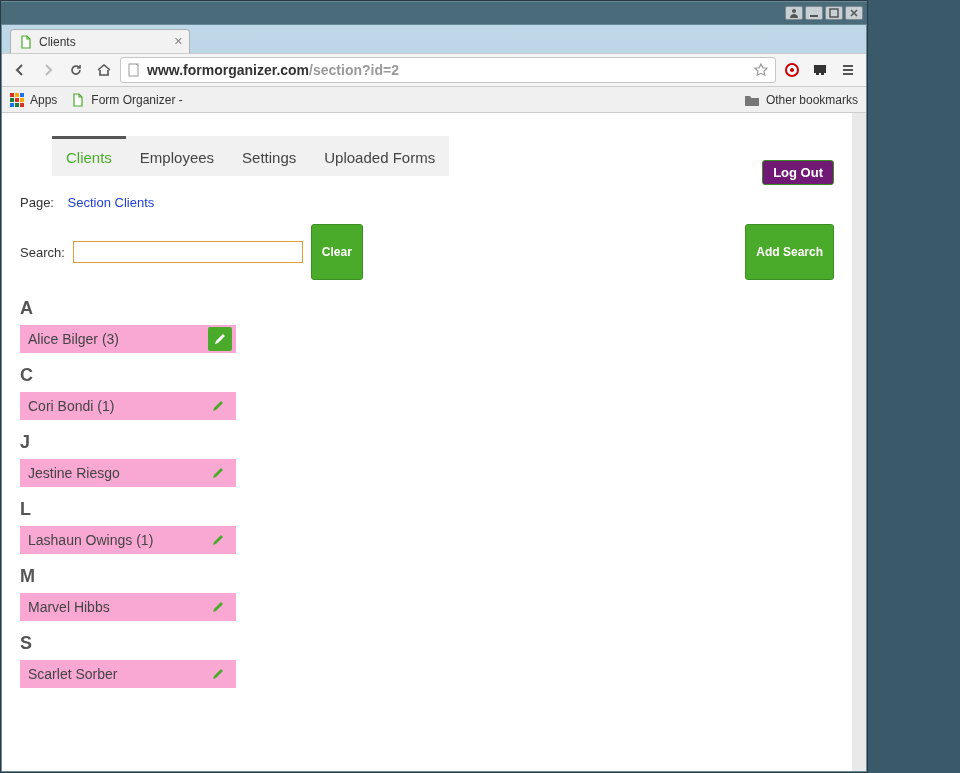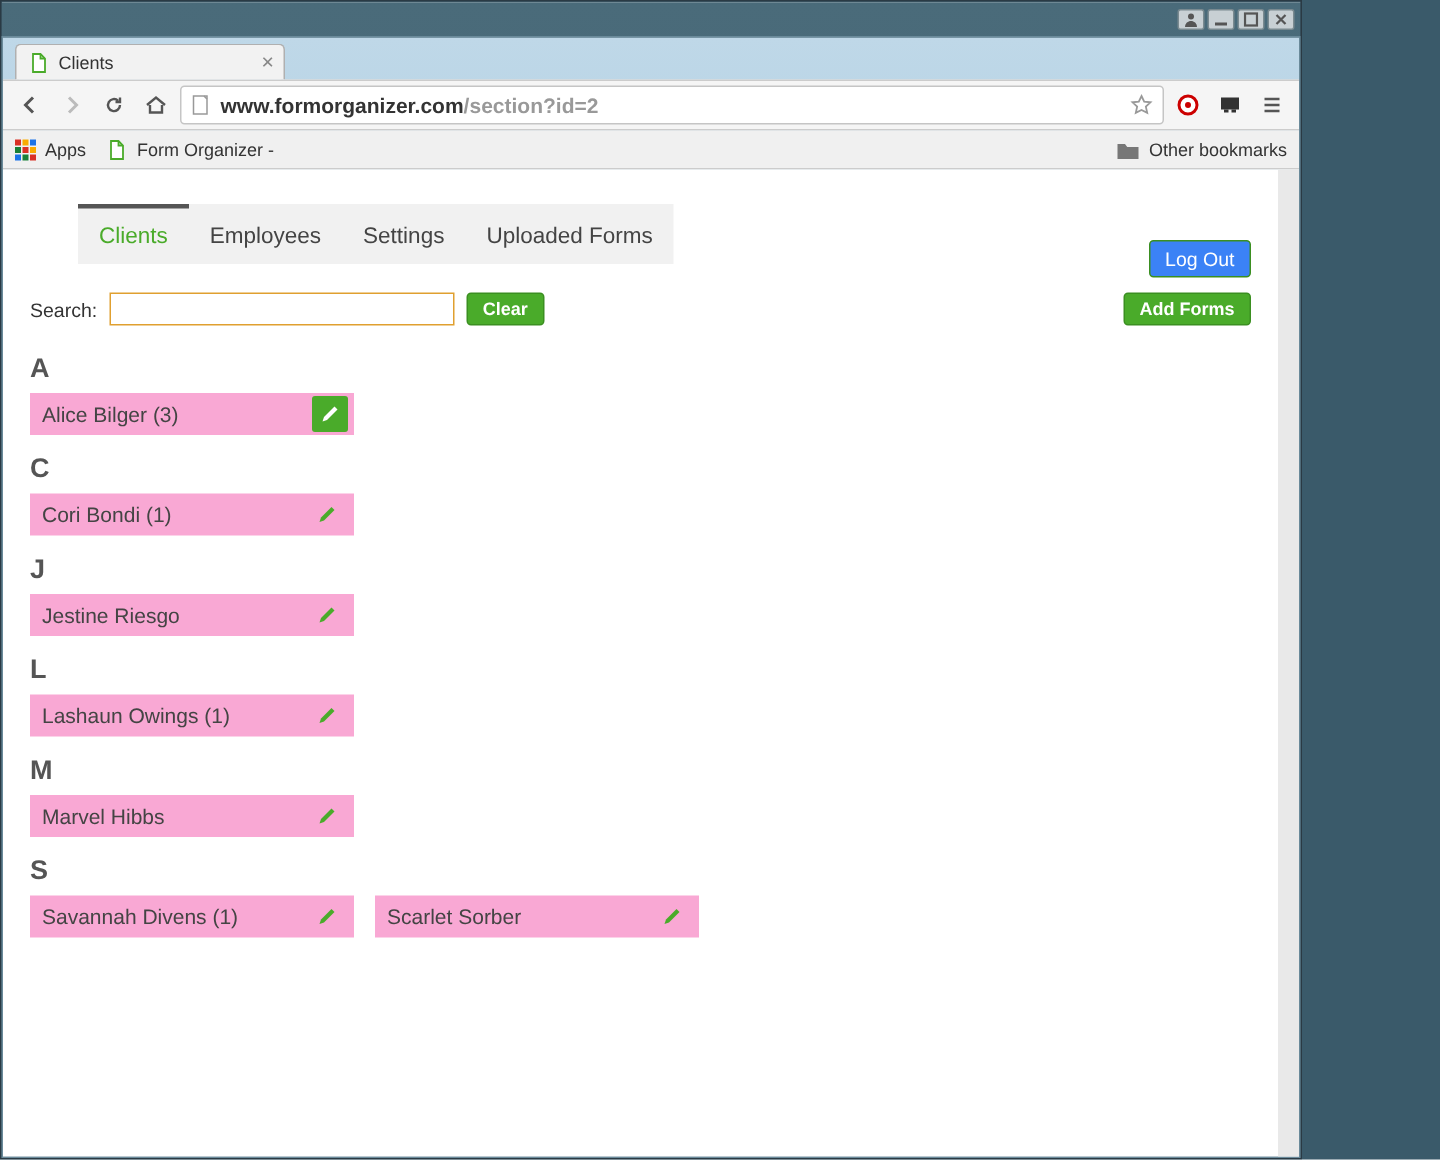--- a/index.html
+++ b/index.html
@@ -113,30 +113,30 @@
   .logo .rest { color:#666; font-weight:normal;}
   .navtabs { display:flex; margin-left:32px;}
   .navtab {
     padding:10px 14px; background:#f1f1f1; color:#444; font-size:15px;
     border-top:3px solid transparent;
     cursor:pointer;
   }
   .navtab.active { color:#4aab2a; border-top:3px solid #555; }
   .logout {
     margin-left:auto;
-    background:#3b82f6; color:#fff; border:1px solid #3b8f21;
-    padding:4px 10px; font-weight:normal; border-radius:3px; font-size:13px;margin-top:33px;
+    background:#701a75; color:#fff; border:1px solid #3b8f21;
+    padding:4px 10px; font-weight:bold; border-radius:3px; font-size:13px;margin-top:33px;
   }
   .crumb-row { margin:8px 0 14px; font-size:13px;}
   .crumb-row .label { color:#333;}
   .crumb-row .link { color:#2040d0; margin-left:10px;}
   .search-row { display:flex; align-items:center; gap:8px; margin-bottom:18px;}
   .search-row label { font-size:13px; color:#333;}
   .search-input { width:230px; height:22px; border:1px solid #e0a030; background:#fff; padding:0 4px;}
-  .btn-green { background:#4aab2a; color:#fff; border:1px solid #3b8f21; padding:3px 10px; font-weight:bold; border-radius:3px; font-size:12px;}
+  .btn-green { background:#4aab2a; color:#fff; border:1px solid #3b8f21; padding:20px 10px; font-weight:bold; border-radius:3px; font-size:12px;}
   .addfolder { margin-left:auto;}
   .section-letter { font-size:18px; font-weight:bold; color:#555; margin:12px 0 6px;}
   .folder-row { display:flex; flex-wrap:wrap; gap:14px; }
   .folder {
     width:216px; height:28px;
     background:#f9a8d4;
     display:flex; align-items:center;
     padding:0 8px;
     color:#444;
     font-size:14px;
@@ -299,26 +299,30 @@
         <div class="header-row">
           <div class="navtabs">
             <div class="navtab active">Clients</div>
             <div class="navtab">Employees</div>
             <div class="navtab">Settings</div>
             <div class="navtab">Uploaded Forms</div>
           </div>
           <button class="logout">Log Out</button>
         </div>
 
+        <div class="crumb-row">
+          <span class="label">Page:</span>
+          <a class="link">Section Clients</a>
+        </div>
 
         <div class="search-row">
           <label>Search:</label>
           <input class="search-input" type="text" value="" style="">
           <button class="btn-green">Clear</button>
-          <button class="btn-green addfolder">Add Forms</button>
+          <button class="btn-green addfolder">Add Search</button>
         </div>
 
         <div id="groups">
             <div class="section-letter">A</div>
             <div class="folder-row">
               <div class="folder">
                 <span>Alice Bilger (3)</span>
                 <span class="edit solid">
                   <svg width="14" height="14" viewBox="0 0 14 14">
                     <path d="M2 12l1-3 7-7 2 2-7 7-3 1z" fill="currentColor"></path>
@@ -366,28 +370,20 @@
                 <span class="edit">
                   <svg width="14" height="14" viewBox="0 0 14 14">
                     <path d="M2 12l1-3 7-7 2 2-7 7-3 1z" fill="currentColor"></path>
                   </svg>
                 </span>
               </div>
             </div>
             <div class="section-letter">S</div>
             <div class="folder-row">
               <div class="folder">
-                <span>Savannah Divens (1)</span>
-                <span class="edit">
-                  <svg width="14" height="14" viewBox="0 0 14 14">
-                    <path d="M2 12l1-3 7-7 2 2-7 7-3 1z" fill="currentColor"></path>
-                  </svg>
-                </span>
-              </div>
-              <div class="folder">
                 <span>Scarlet Sorber</span>
                 <span class="edit">
                   <svg width="14" height="14" viewBox="0 0 14 14">
                     <path d="M2 12l1-3 7-7 2 2-7 7-3 1z" fill="currentColor"></path>
                   </svg>
                 </span>
               </div>
             </div>
           </div>
 

